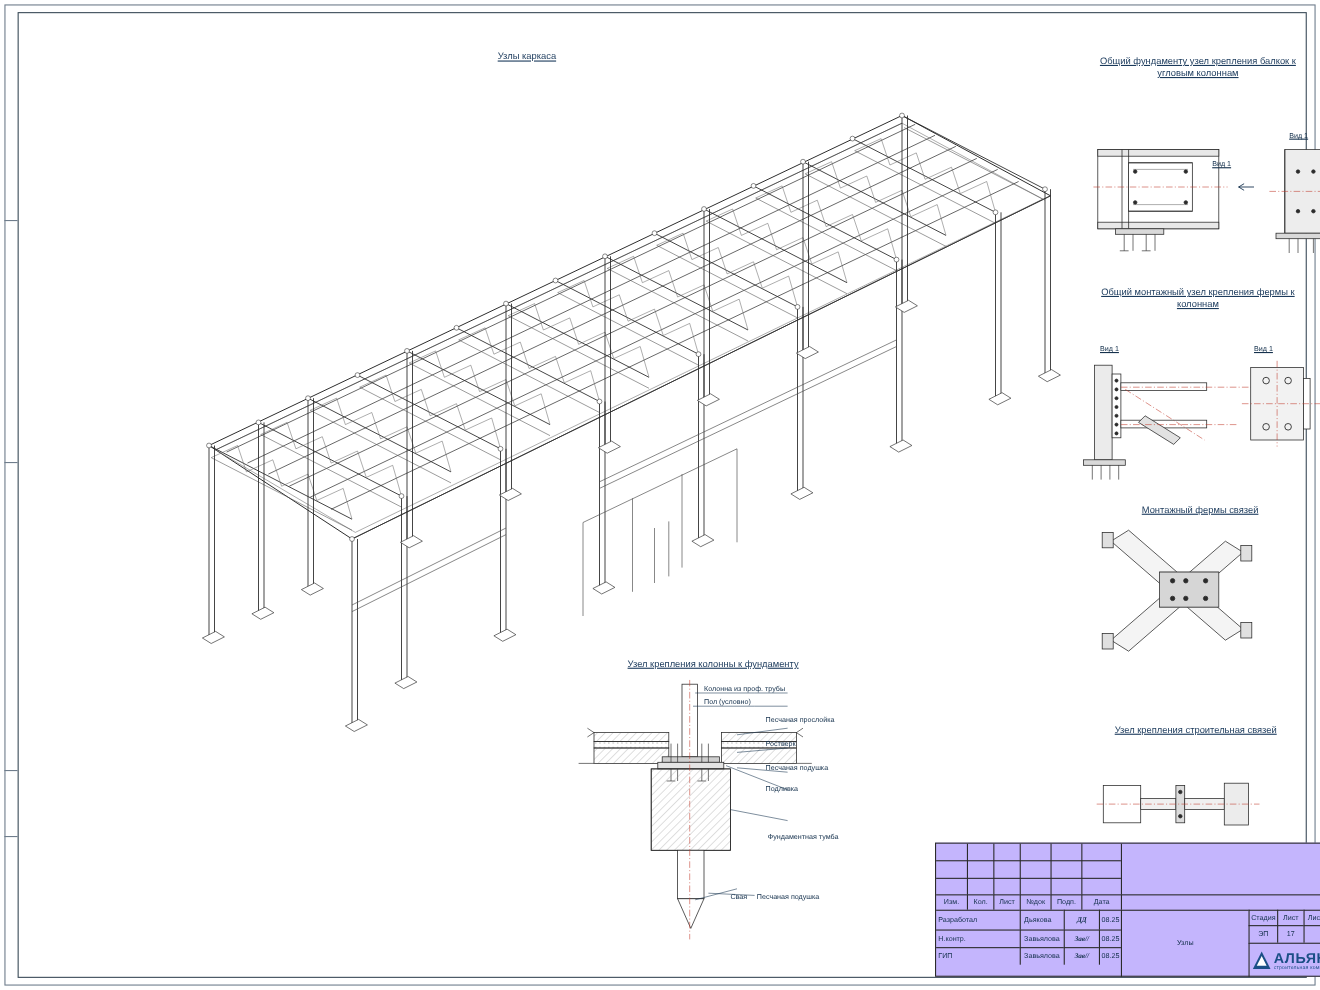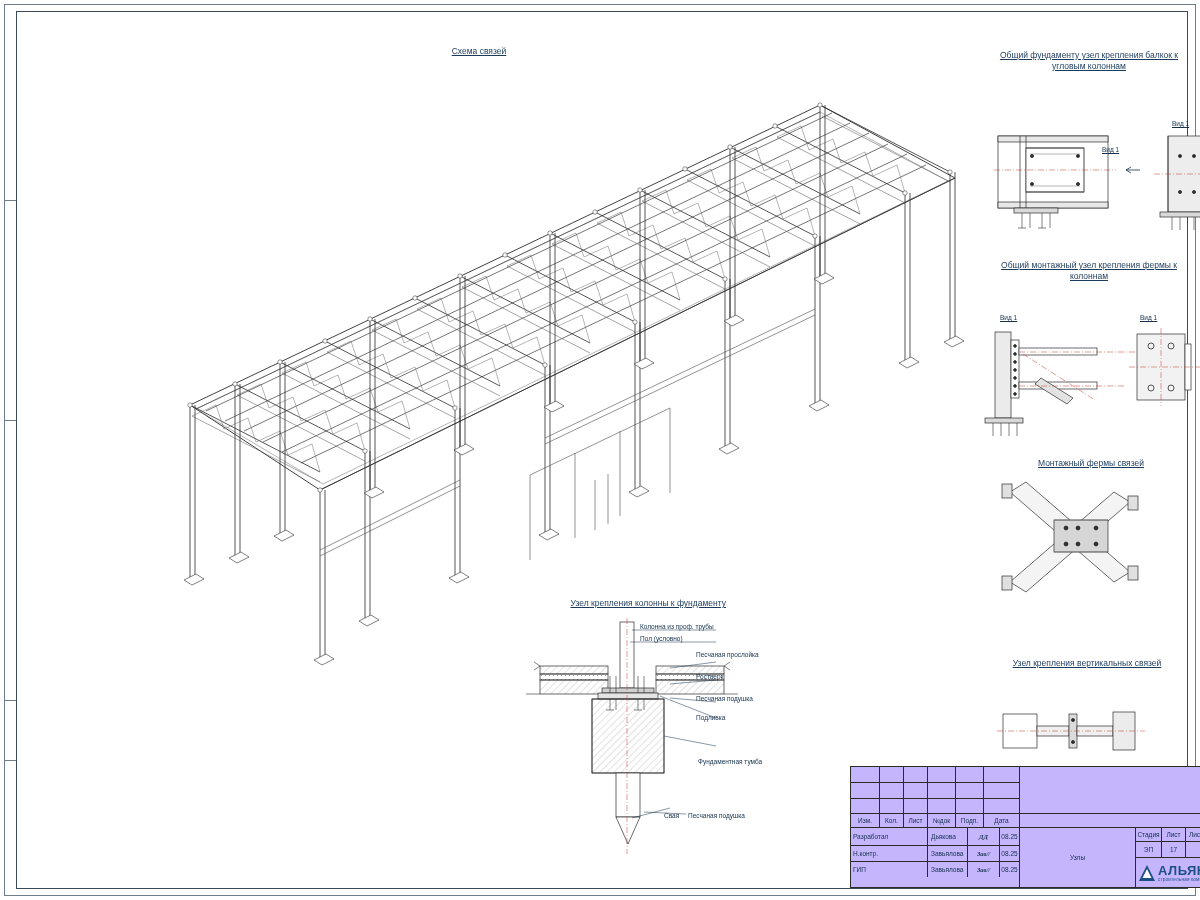--- a/index.html
+++ b/index.html
@@ -110,21 +110,21 @@
 
 <div id="sheet">
 
   <div class="frame-outer"></div>
   <div class="frame-inner"></div>
   <div class="frame-tick" style="top:200px"></div>
   <div class="frame-tick" style="top:420px"></div>
   <div class="frame-tick" style="top:700px"></div>
   <div class="frame-tick" style="top:760px"></div>
 
-  <div class="cap" style="left:424px; top:46px; width:110px;">Схема связей</div>
+  <div class="cap" style="left:424px; top:46px; width:110px;">Узлы каркаса</div>
 
   <svg width="960" height="680" style="position:absolute; left:20px; top:60px;">
     <g fill="none" stroke="#3a3a3a" stroke-width="0.7">
 
       <polygon points="170,345 800,45 935,118 300,430" stroke="#2b2b2b" stroke-width="0.9"></polygon>
 
       <polygon points="176,349 800,52 928,121 303,424" stroke="#6a6a6a" stroke-width="0.5"></polygon>
 
       <line x1="186" y1="351" x2="812" y2="53"></line>
       <line x1="205" y1="361" x2="830" y2="63"></line>
@@ -449,21 +449,21 @@
       </g>
 
       <rect x="2" y="6" width="10" height="14" fill="#e0e0e0"></rect>
       <rect x="2" y="98" width="10" height="14" fill="#e0e0e0"></rect>
       <rect x="128" y="18" width="10" height="14" fill="#e0e0e0"></rect>
       <rect x="128" y="88" width="10" height="14" fill="#e0e0e0"></rect>
     </g>
   </svg>
 
   <div class="cap multi" style="left:1012px; top:658px; width:150px;">Узел крепления
-вертикальных связей</div>
+строительная связей</div>
 
   <svg width="190" height="70" style="position:absolute; left:995px; top:700px;">
     <g fill="none" stroke="#2b2b2b" stroke-width="0.7">
       <rect x="8" y="14" width="34" height="34" fill="#ffffff"></rect>
       <rect x="42" y="26" width="32" height="10" fill="#f0f0f0"></rect>
       <rect x="74" y="14" width="8" height="34" fill="#dcdcdc"></rect>
       <rect x="82" y="26" width="36" height="10" fill="#f0f0f0"></rect>
       <rect x="118" y="12" width="22" height="38" fill="#ececec"></rect>
       <g fill="#2b2b2b">
         <circle cx="78" cy="20" r="1.6"></circle>

